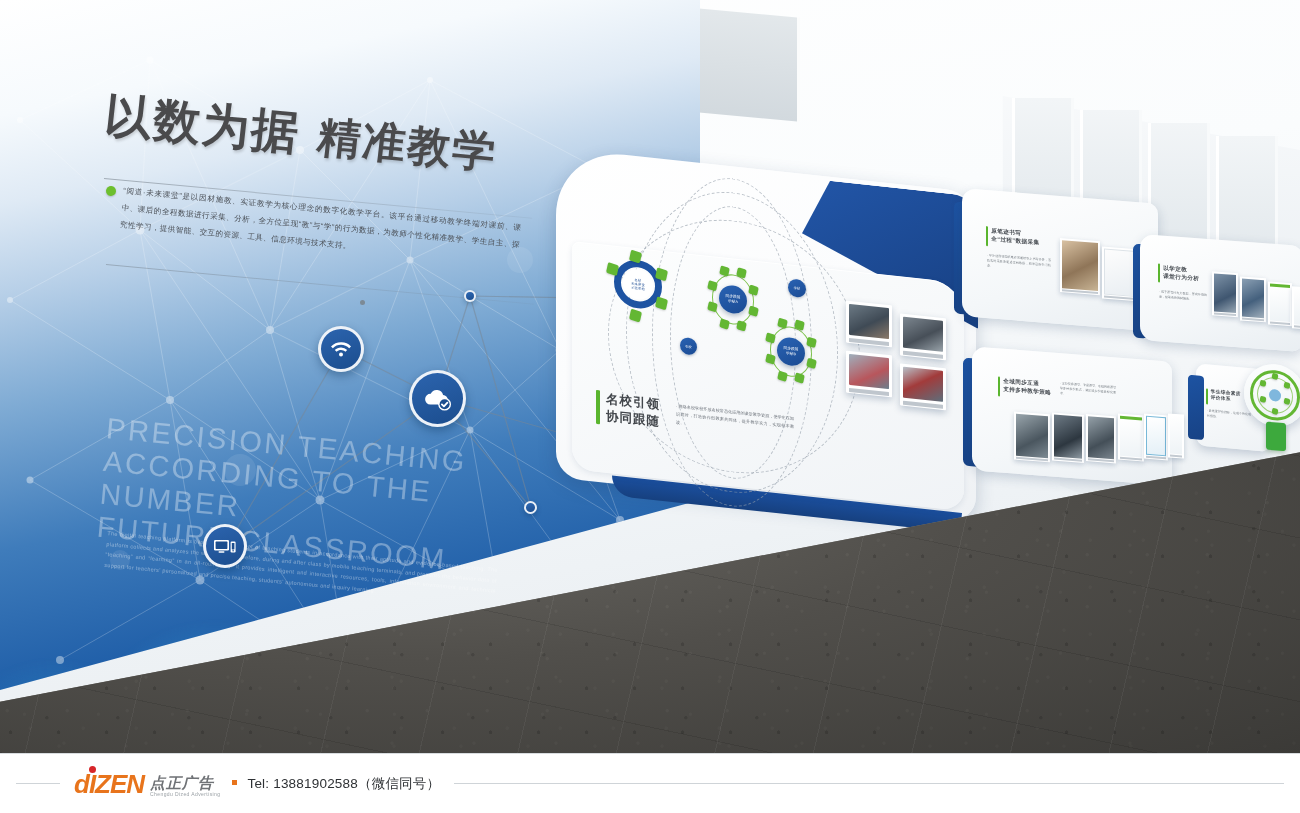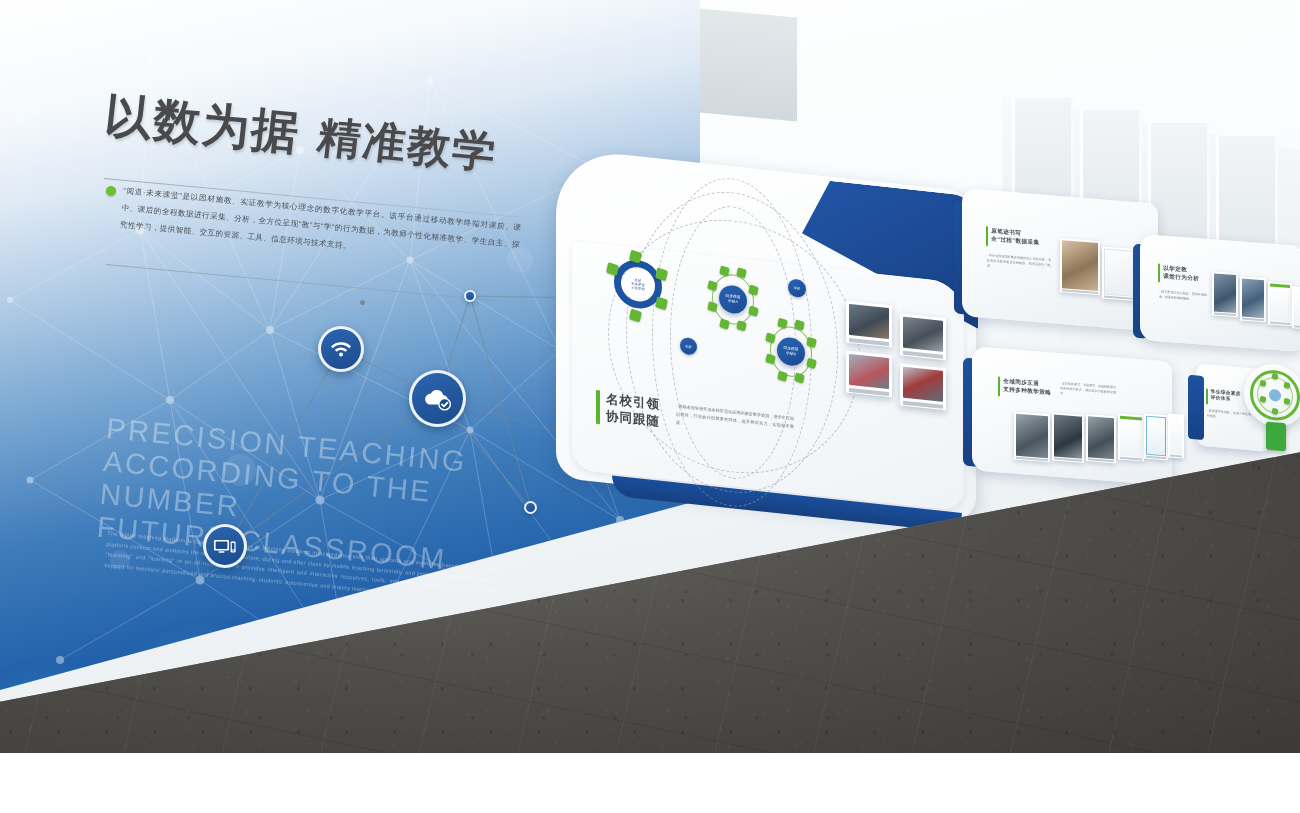--- a/index.html
+++ b/index.html
@@ -670,13 +670,32 @@
       </div>
     </div>
 
     <div class="baseboard"></div>
     <div class="skirt-dark"></div>
     <div class="floor">
       <div class="floor-speck"></div>
     </div>
   </div>
 
+  <div class="footer">
+    <div class="f-line" style="width:44px;margin-left:16px;"></div>
+
+    <div class="logo">
+      <div class="word">
+        <span class="i-dot"></span>
+        <span>dIZEN</span>
+      </div>
+      <div>
+        <div class="cn">点正广告</div>
+        <div class="en">Chengdu Dized Advertising</div>
+      </div>
+    </div>
+
+    <div class="sep"></div>
+    <div class="tel">Tel: 13881902588（微信同号）</div>
+
+    <div class="f-line" style="flex:1;margin:0 16px 0 14px;"></div>
+  </div>
 </div>
 
 </body></html>

